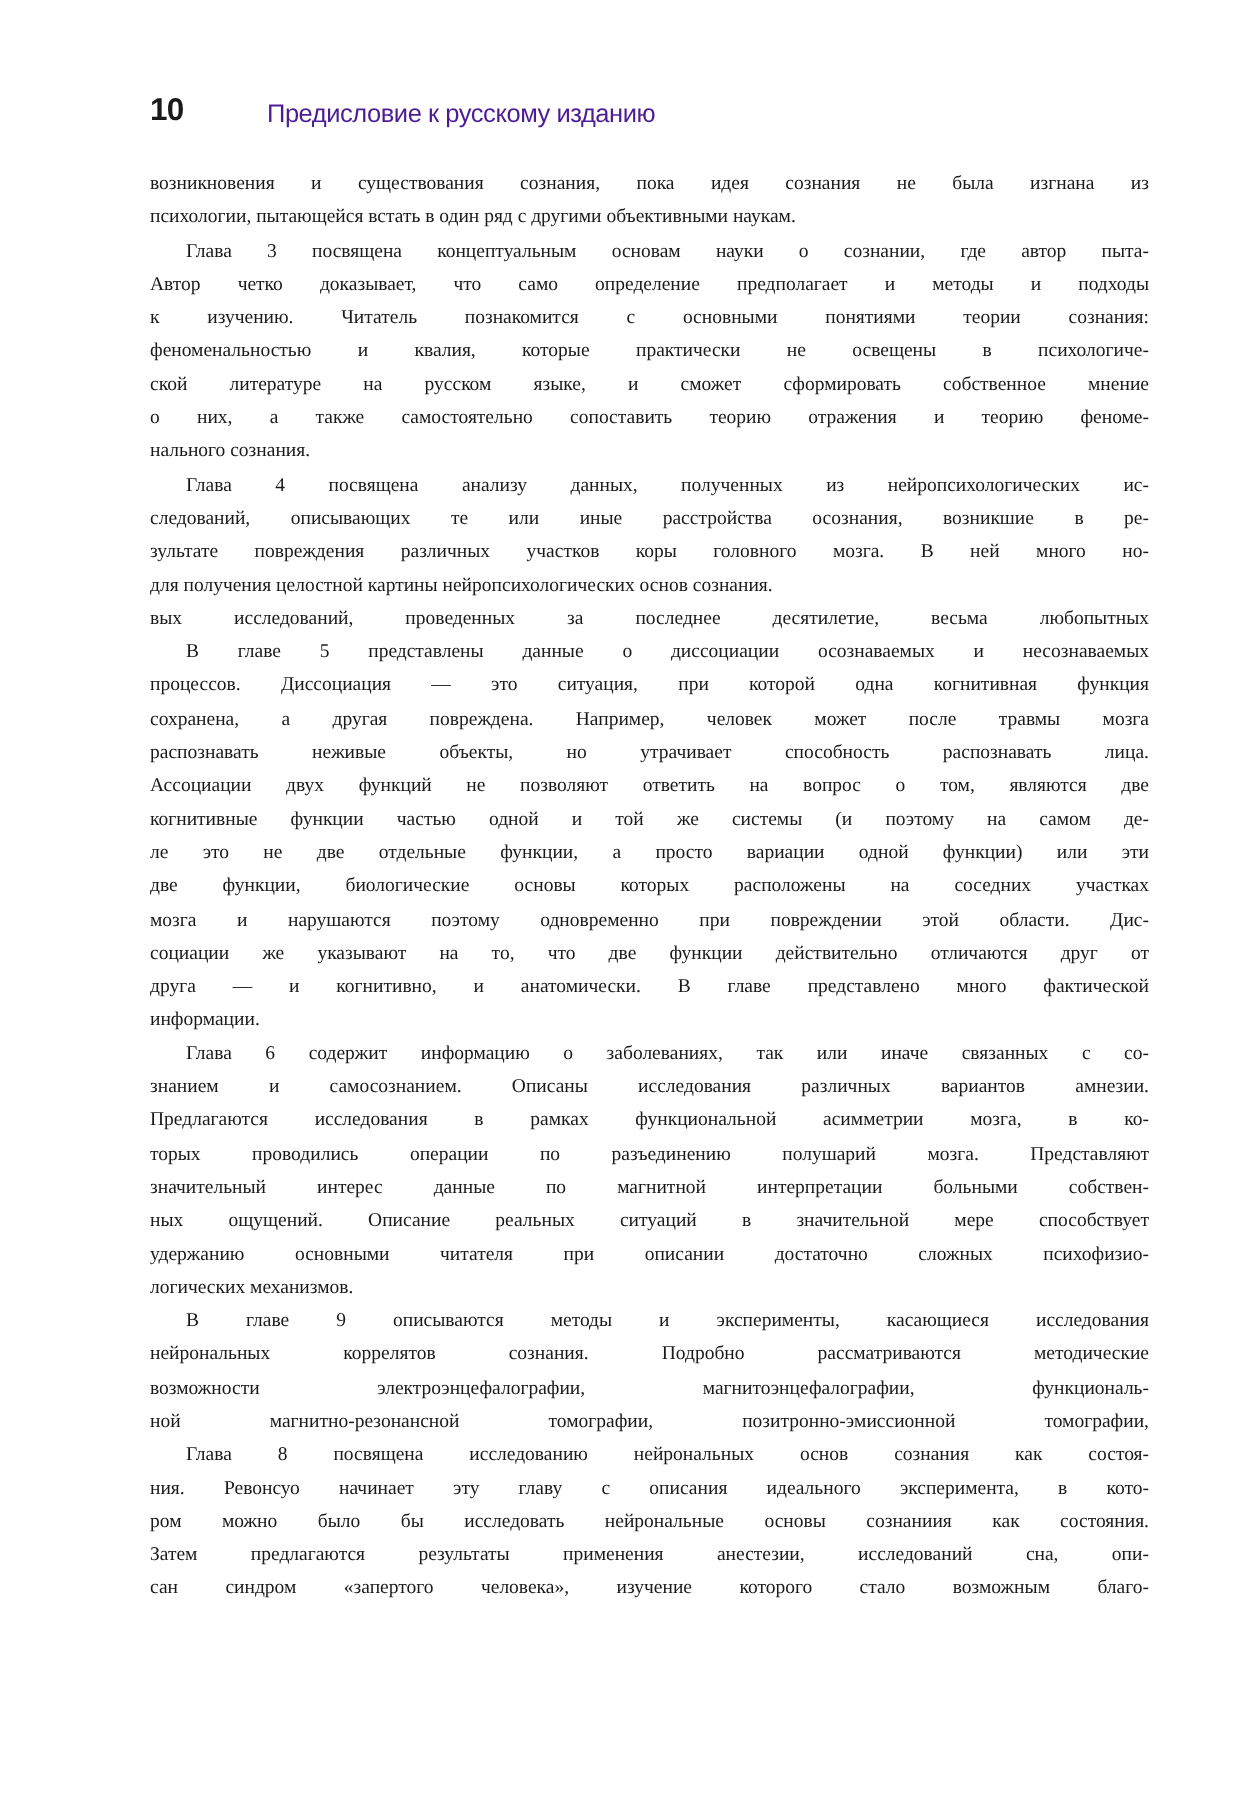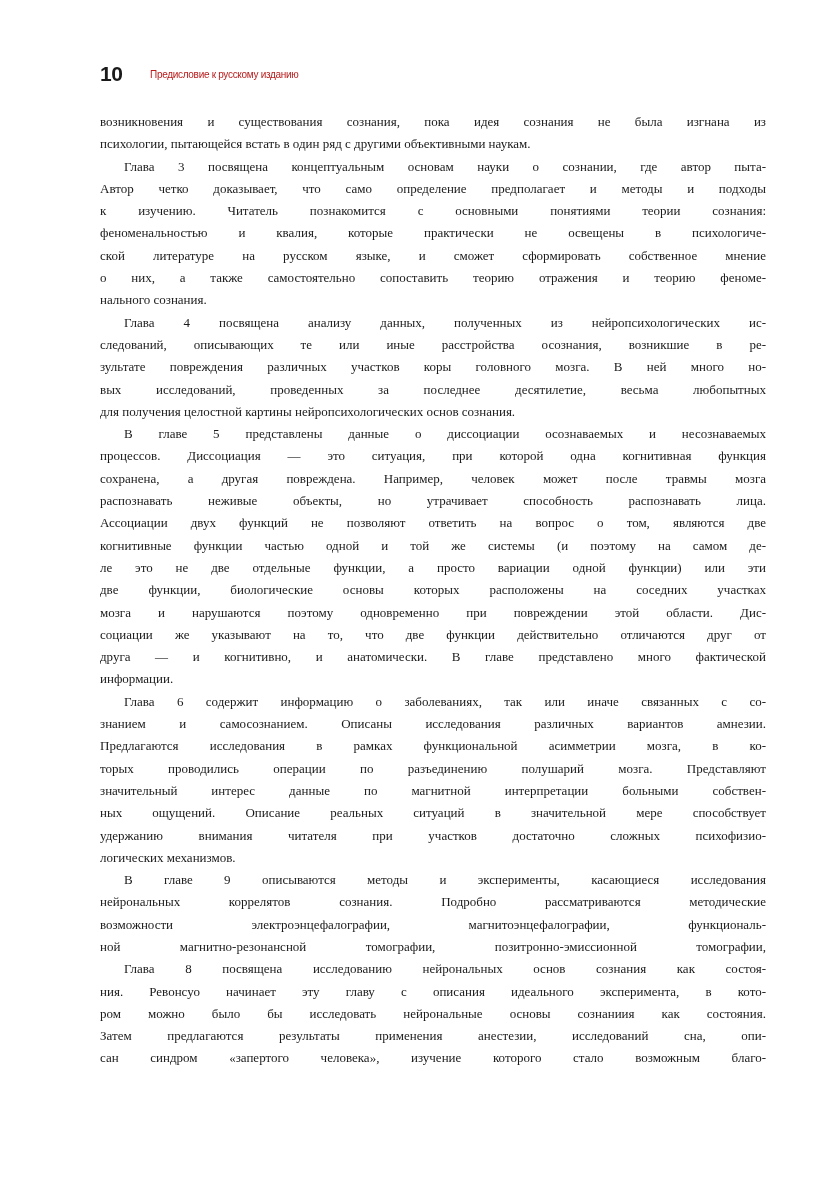--- a/index.html
+++ b/index.html
@@ -12,33 +12,34 @@
       height: 1200px;
       position: relative;
       overflow: hidden;
       color: #1a1a1a;
     }
     .page-header {
       position: absolute;
       left: 100px;
       top: 62px;
       display: flex;
-      align-items: center;
+      align-items: flex-end;
       font-family: "Liberation Sans", sans-serif;
+      gap: 28px;
     }
     .page-number {
       font-size: 21px;
       font-weight: bold;
       letter-spacing: -0.5px;
       width: 50px;
     }
     .running-title {
-      font-size: 10px;
+      font-size: 17px;
       letter-spacing: -0.3px;
-      color: #b91c1c;
+      color: #4c1d95;
     }
     .body-text {
       position: absolute;
       left: 100px;
       top: 111px;
       width: 666px;
       font-family: "Liberation Serif", serif;
       font-size: 13px;
       line-height: 22.3px;
       text-align: justify;
@@ -77,22 +78,22 @@
       <span class="line">к изучению. Читатель познакомится с основными понятиями теории сознания:</span>
       <span class="line">феноменальностью и квалия, которые практически не освещены в психологиче-</span>
       <span class="line">ской литературе на русском языке, и сможет сформировать собственное мнение</span>
       <span class="line">о них, а также самостоятельно сопоставить теорию отражения и теорию феноме-</span>
       <span class="line last">нального сознания.</span>
     </div>
     <div class="paragraph">
       <span class="line indent">Глава 4 посвящена анализу данных, полученных из нейропсихологических ис-</span>
       <span class="line">следований, описывающих те или иные расстройства осознания, возникшие в ре-</span>
       <span class="line">зультате повреждения различных участков коры головного мозга. В ней много но-</span>
+      <span class="line last">для получения целостной картины нейропсихологических основ сознания.</span>
       <span class="line">вых исследований, проведенных за последнее десятилетие, весьма любопытных</span>
-      <span class="line last">для получения целостной картины нейропсихологических основ сознания.</span>
     </div>
     <div class="paragraph">
       <span class="line indent">В главе 5 представлены данные о диссоциации осознаваемых и несознаваемых</span>
       <span class="line">процессов. Диссоциация — это ситуация, при которой одна когнитивная функция</span>
       <span class="line">сохранена, а другая повреждена. Например, человек может после травмы мозга</span>
       <span class="line">распознавать неживые объекты, но утрачивает способность распознавать лица.</span>
       <span class="line">Ассоциации двух функций не позволяют ответить на вопрос о том, являются две</span>
       <span class="line">когнитивные функции частью одной и той же системы (и поэтому на самом де-</span>
       <span class="line">ле это не две отдельные функции, а просто вариации одной функции) или эти</span>
       <span class="line">две функции, биологические основы которых расположены на соседних участках</span>
@@ -101,21 +102,21 @@
       <span class="line">друга — и когнитивно, и анатомически. В главе представлено много фактической</span>
       <span class="line last">информации.</span>
     </div>
     <div class="paragraph">
       <span class="line indent">Глава 6 содержит информацию о заболеваниях, так или иначе связанных с со-</span>
       <span class="line">знанием и самосознанием. Описаны исследования различных вариантов амнезии.</span>
       <span class="line">Предлагаются исследования в рамках функциональной асимметрии мозга, в ко-</span>
       <span class="line">торых проводились операции по разъединению полушарий мозга. Представляют</span>
       <span class="line">значительный интерес данные по магнитной интерпретации больными собствен-</span>
       <span class="line">ных ощущений. Описание реальных ситуаций в значительной мере способствует</span>
-      <span class="line">удержанию внимания читателя при участков достаточно сложных психофизио-</span>
+      <span class="line">удержанию основными читателя при описании достаточно сложных психофизио-</span>
       <span class="line last">логических механизмов.</span>
     </div>
     <div class="paragraph">
       <span class="line indent">В главе 9 описываются методы и эксперименты, касающиеся исследования</span>
       <span class="line">нейрональных коррелятов сознания. Подробно рассматриваются методические</span>
       <span class="line">возможности электроэнцефалографии, магнитоэнцефалографии, функциональ-</span>
       <span class="line">ной магнитно-резонансной томографии, позитронно-эмиссионной томографии,</span>
     </div>
     <div class="paragraph">
       <span class="line indent">Глава 8 посвящена исследованию нейрональных основ сознания как состоя-</span>

